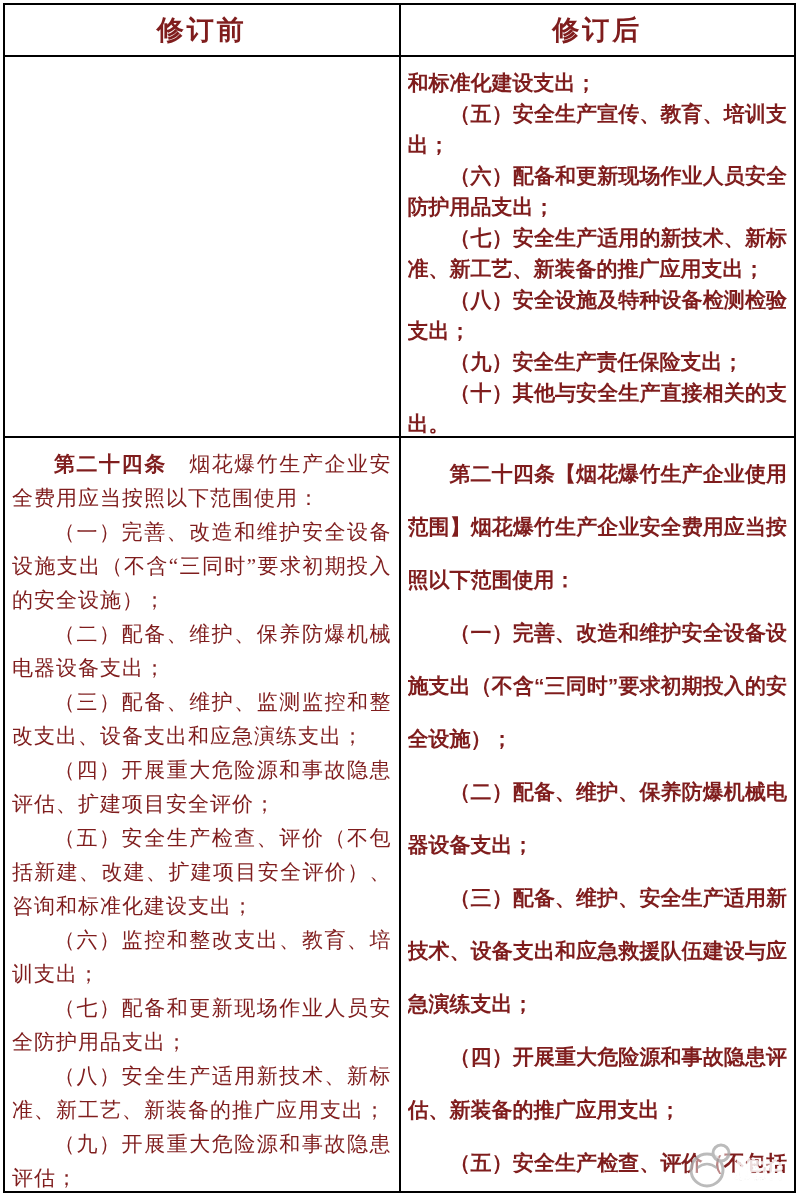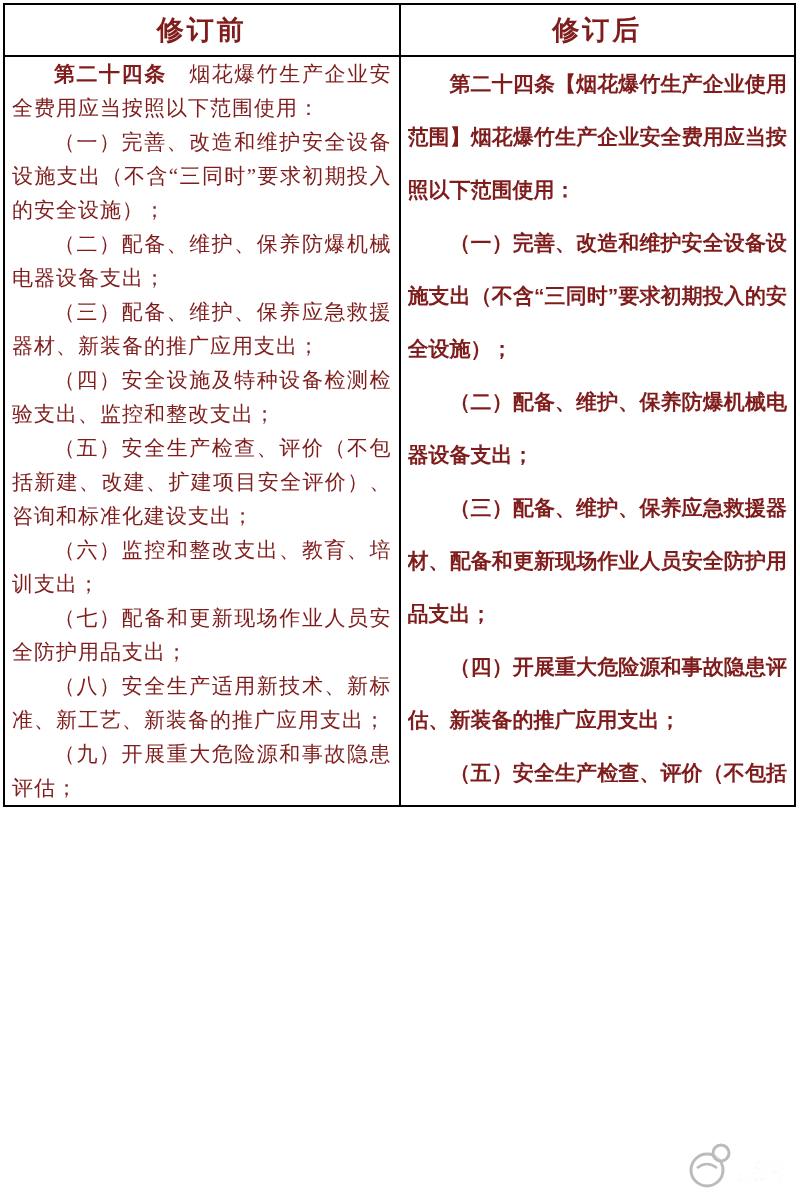--- a/index.html
+++ b/index.html
@@ -29,21 +29,21 @@
     text-align:center;
     font-size:27px;
     font-weight:bold;
     letter-spacing:3px;
     font-family:"Liberation Serif", serif;
   }
   tr.row-1 td{height:379px;}
   tr.row-2 td{height:748px;}
   .cellbox{overflow:hidden;}
   tr.row-1 .cellbox{height:369px;padding-top:10px;}
-  tr.row-2 .cellbox{height:744px;padding-top:0;}
+  tr.row-2 .cellbox{height:744px;padding-top:9px;}
   td.before-cell .cellbox{
     font-family:"Liberation Serif", serif;
     font-size:21px;
     line-height:34px;
     letter-spacing:1px;
     text-align:justify;
   }
   td.after-cell .cellbox{
     font-family:"Liberation Sans", sans-serif;
     font-weight:700;
@@ -70,41 +70,57 @@
 <div class="page">
 
   <table class="cmp">
     <thead>
       <tr>
         <th>修订前</th>
         <th>修订后</th>
       </tr>
     </thead>
     <tbody>
+      <tr class="row-1">
+        <td class="before-cell">
+          <div class="cellbox"></div>
+        </td>
+        <td class="after-cell">
+          <div class="cellbox">
+              <p class="para">和标准化建设支出；</p>
+              <p class="para indent">（五）安全生产宣传、教育、培训支出；</p>
+              <p class="para indent">（六）配备和更新现场作业人员安全防护用品支出；</p>
+              <p class="para indent">（七）安全生产适用的新技术、新标准、新工艺、新装备的推广应用支出；</p>
+              <p class="para indent">（八）安全设施及特种设备检测检验支出；</p>
+              <p class="para indent">（九）安全生产责任保险支出；</p>
+              <p class="para indent">（十）其他与安全生产直接相关的支出。</p>
+            </div>
+        </td>
+      </tr>
       <tr class="row-2">
         <td class="before-cell">
           <div class="cellbox">
               <p class="para indent"><b class="lead">第二十四条</b>　烟花爆竹生产企业安全费用应当按照以下范围使用：</p>
               <p class="para indent">（一）完善、改造和维护安全设备设施支出（不含“三同时”要求初期投入的安全设施）；</p>
               <p class="para indent">（二）配备、维护、保养防爆机械电器设备支出；</p>
-              <p class="para indent">（三）配备、维护、保养应急救援器材、新装备的推广应用支出；</p>
-              <p class="para indent">（四）安全设施及特种设备检测检验支出、监控和整改支出；</p>
+              <p class="para indent">（三）配备、维护、监测监控和整改支出、设备支出和应急演练支出；</p>
+              <p class="para indent">（四）开展重大危险源和事故隐患评估、扩建项目安全评价；</p>
               <p class="para indent">（五）安全生产检查、评价（不包括新建、改建、扩建项目安全评价）、咨询和标准化建设支出；</p>
               <p class="para indent">（六）监控和整改支出、教育、培训支出；</p>
               <p class="para indent">（七）配备和更新现场作业人员安全防护用品支出；</p>
               <p class="para indent">（八）安全生产适用新技术、新标准、新工艺、新装备的推广应用支出；</p>
               <p class="para indent">（九）开展重大危险源和事故隐患评估；</p>
             </div>
         </td>
         <td class="after-cell">
           <div class="cellbox">
               <p class="para indent"><b class="lead">第二十四条</b>【烟花爆竹生产企业使用范围】烟花爆竹生产企业安全费用应当按照以下范围使用：</p>
               <p class="para indent">（一）完善、改造和维护安全设备设施支出（不含“三同时”要求初期投入的安全设施）；</p>
               <p class="para indent">（二）配备、维护、保养防爆机械电器设备支出；</p>
-              <p class="para indent">（三）配备、维护、保养应急救援器材、配备和更新现场作业人员安全防护用品支出；</p>
+              <p class="para indent">（三）配备、维护、安全生产适用新技术、设备支出和应急救援队伍建设与应急演练支出；</p>
               <p class="para indent">（四）开展重大危险源和事故隐患评估、新装备的推广应用支出；</p>
               <p class="para indent">（五）安全生产检查、评价（不包括新建、改建、扩建项目安全评价）、咨询</p>
             </div>
         </td>
       </tr>
     </tbody>
   </table>
 
   <div class="watermark">
     <svg width="114" height="56" viewBox="0 0 114 56">

